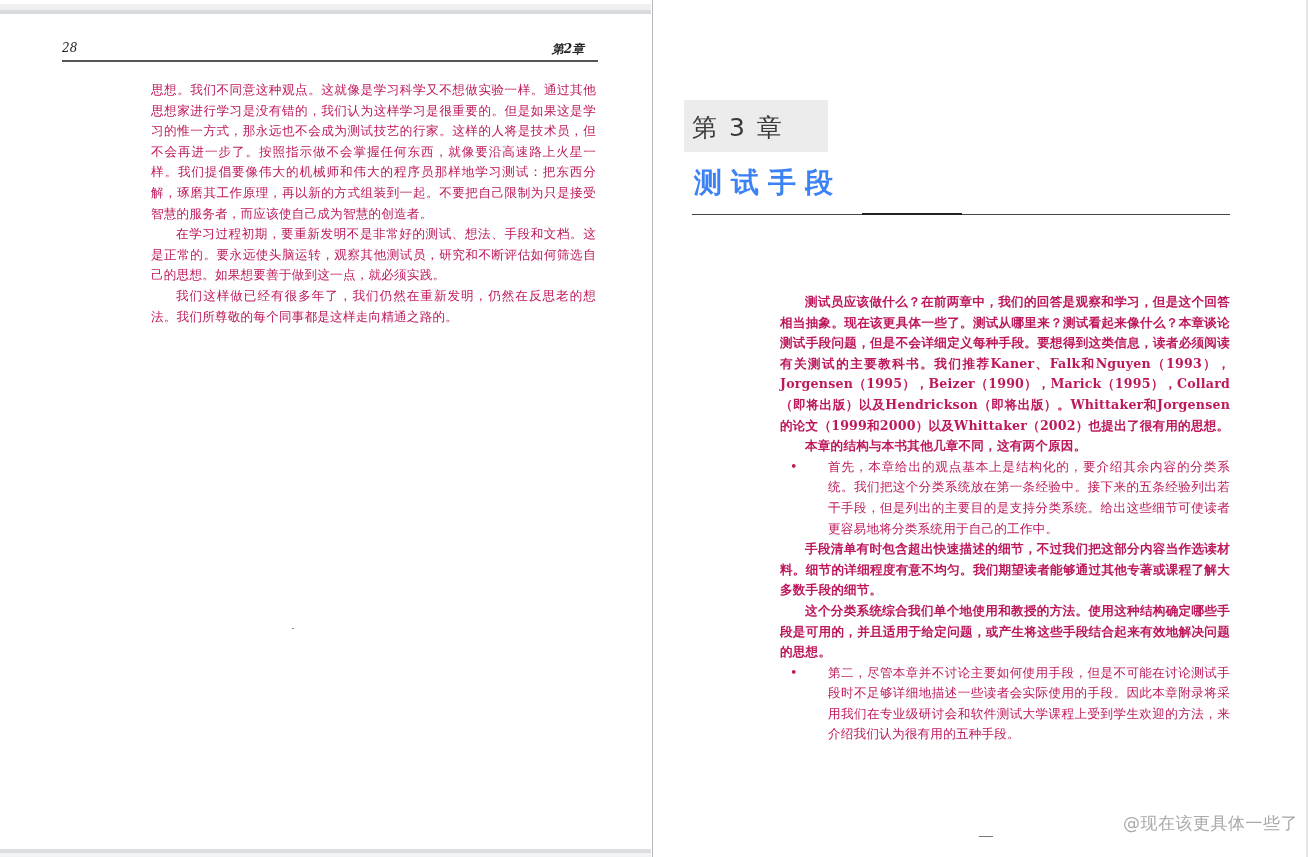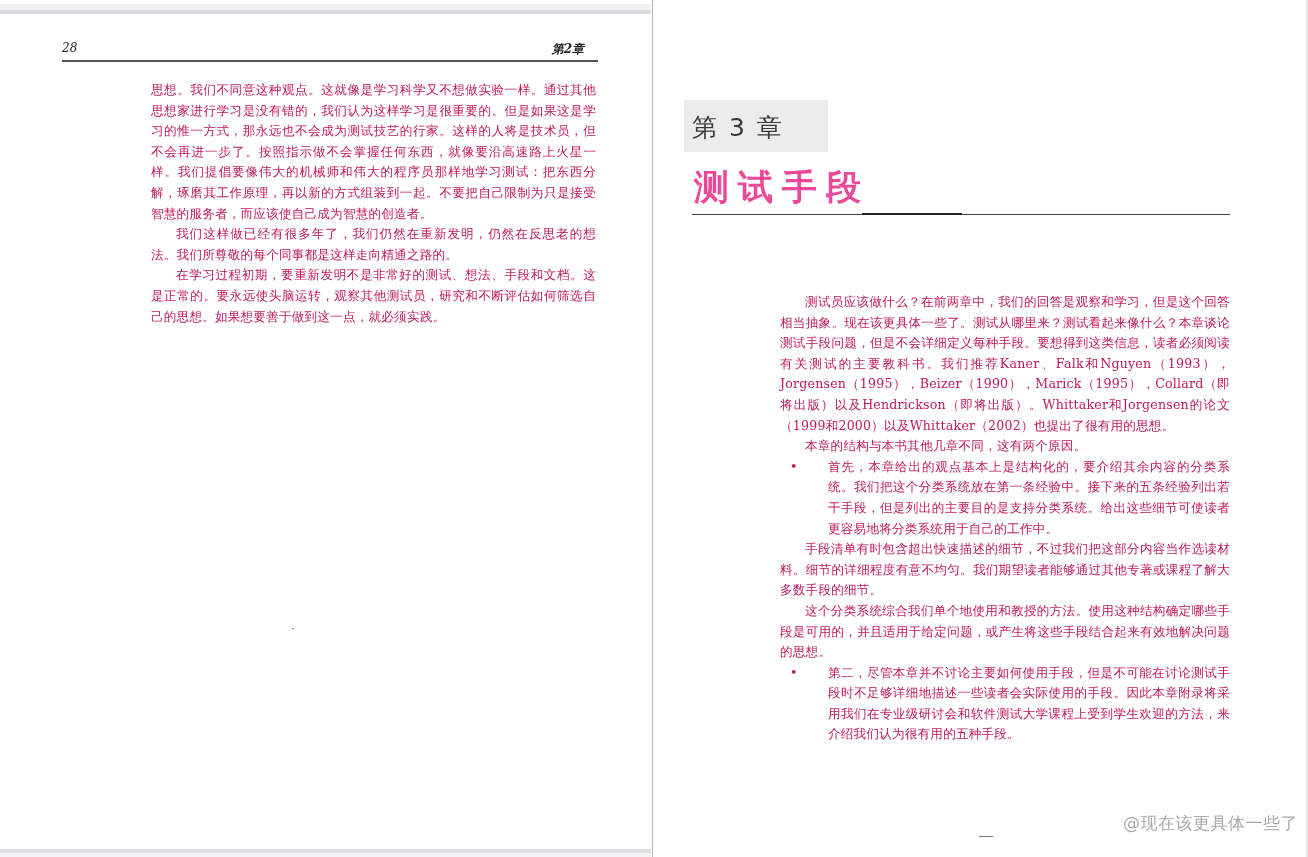--- a/index.html
+++ b/index.html
@@ -144,23 +144,23 @@
       font-size: 25px;
       color: #3a3a3a;
       letter-spacing: 2px;
     }
     .chapter-title {
       position: absolute;
       left: 694px;
       top: 164px;
       font-family: "DejaVu Sans", "Liberation Sans", sans-serif;
       font-weight: bold;
-      font-size: 35px;
+      font-size: 28px;
       letter-spacing: 9px;
-      color: #ec4899;
+      color: #3b82f6;
     }
     .title-rule {
       position: absolute;
       left: 692px;
       top: 214px;
       width: 538px;
       height: 1px;
       background: #444;
     }
     .title-rule-thick {
@@ -171,20 +171,21 @@
       height: 2px;
       background: #222;
     }
     .right-body {
       left: 780px;
       top: 292px;
       width: 450px;
     }
     .right-body p.indent {
       text-indent: 25px;
+      font-weight: bold;
     }
     .right-body .bullet {
       position: relative;
       padding-left: 30px;
       margin-left: -10px;
     }
     .right-body .bullet .dot {
       position: absolute;
       left: 20px;
       top: 0;
@@ -220,22 +221,22 @@
     <div class="top-strip"></div>
     <div class="top-shadow"></div>
 
     <div class="running-head">
       <span class="page-num">28</span>
       <span class="chapter-label">第2章</span>
     </div>
 
     <div class="body-text left-body">
       <p>思想。我们不同意这种观点。这就像是学习科学又不想做实验一样。通过其他思想家进行学习是没有错的，我们认为这样学习是很重要的。但是如果这是学习的惟一方式，那永远也不会成为测试技艺的行家。这样的人将是技术员，但不会再进一步了。按照指示做不会掌握任何东西，就像要沿高速路上火星一样。我们提倡要像伟大的机械师和伟大的程序员那样地学习测试：把东西分解，琢磨其工作原理，再以新的方式组装到一起。不要把自己限制为只是接受智慧的服务者，而应该使自己成为智慧的创造者。</p>
+      <p class="indent">在学习过程初期，要重新发明不是非常好的测试、想法、手段和文档。这是正常的。要永远使头脑运转，观察其他测试员，研究和不断评估如何筛选自己的思想。如果想要善于做到这一点，就必须实践。</p>
       <p class="indent">我们这样做已经有很多年了，我们仍然在重新发明，仍然在反思老的想法。我们所尊敬的每个同事都是这样走向精通之路的。</p>
-      <p class="indent">在学习过程初期，要重新发明不是非常好的测试、想法、手段和文档。这是正常的。要永远使头脑运转，观察其他测试员，研究和不断评估如何筛选自己的思想。如果想要善于做到这一点，就必须实践。</p>
     </div>
 
     <div class="stray-dot"></div>
 
     <div class="bottom-shadow"></div>
     <div class="bottom-strip"></div>
   </div>
 
   <div class="page-divider"></div>
 

